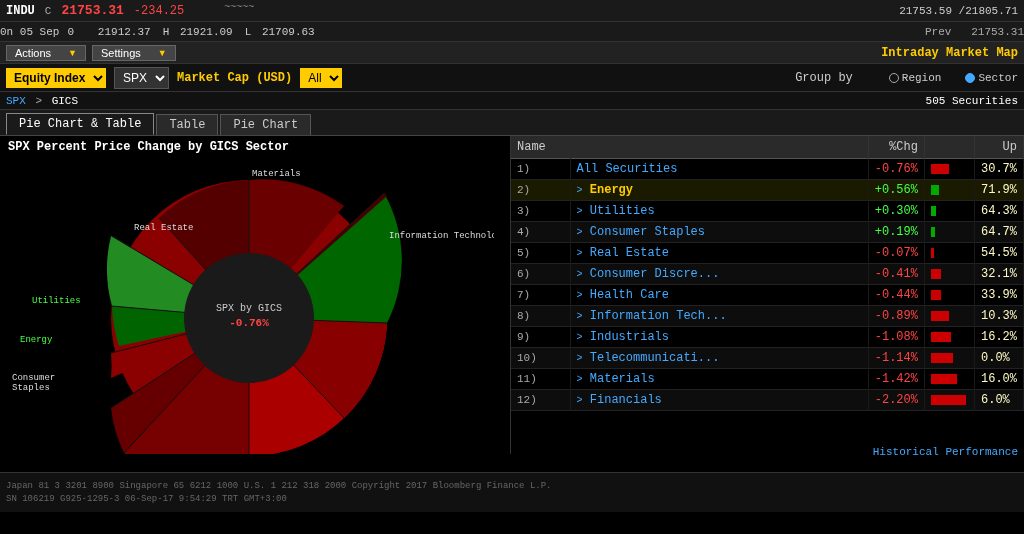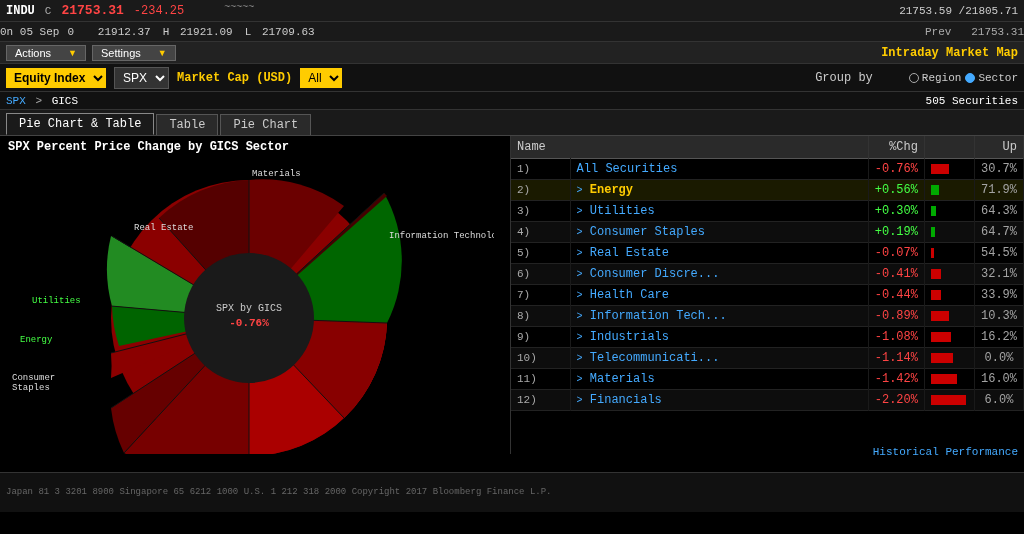--- a/index.html
+++ b/index.html
@@ -103,21 +103,21 @@
     .mktcap-label { color: #ffcc00; font-size: 12px; font-weight: bold; }
     .mktcap-select {
       background: #ffcc00;
       color: #000;
       border: none;
       padding: 2px 4px;
       font-size: 12px;
       cursor: pointer;
     }
     .groupby-label { margin-left: auto; color: #ccc; font-size: 12px; }
-    .radio-group { display: flex; align-items: center; gap: 4px; padding-left: 28px; }
+    .radio-group { display: flex; align-items: center; gap: 24px; padding-left: 28px; }
     .radio-item { display: flex; align-items: center; gap: 3px; color: #ccc; font-size: 11px; }
     .radio-dot-empty {
       width: 10px; height: 10px; border-radius: 50%;
       border: 1px solid #aaa; background: transparent; display: inline-block;
     }
     .radio-dot-filled {
       width: 10px; height: 10px; border-radius: 50%;
       border: 1px solid #4af; background: #4af; display: inline-block;
     }
 
@@ -219,21 +219,21 @@
       background: #0d0d0d;
     }
     #data-table tbody td {
       padding: 3px 6px;
       border-right: 1px solid #1a1a1a;
     }
     .row-num { color: #aaa; font-size: 11px; }
     .row-arrow { color: #4af; font-size: 10px; }
     .pct-positive { color: #44ff44; text-align: right; }
     .pct-negative { color: #ff4444; text-align: right; }
-    .up-val { color: #a3a3a3; text-align: center; }
+    .up-val { color: #fef9c3; text-align: left; }
 
     
     .bar-cell { width: 50px; position: relative; }
     .bar-neg {
       display: inline-block;
       height: 10px;
       background: #cc0000;
       vertical-align: middle;
     }
     .bar-pos {
@@ -553,13 +553,14 @@
     </table>
   </div>
 </div>
 
 <div style="position:relative; height:18px; background:#000;">
   <span class="hist-perf-link" style="position:absolute; right:6px; bottom:14px;">Historical Performance</span>
 </div>
 
 <div id="status-bar">
   <div class="status-line">Japan 81 3 3201 8900       Singapore 65 6212 1000       U.S. 1 212 318 2000       Copyright 2017 Bloomberg Finance L.P.</div>
+  <div class="status-line">SN 106219  G925-1295-3  06-Sep-17  9:54:29  TRT  GMT+3:00</div>
 </div>
 
 </body></html>

